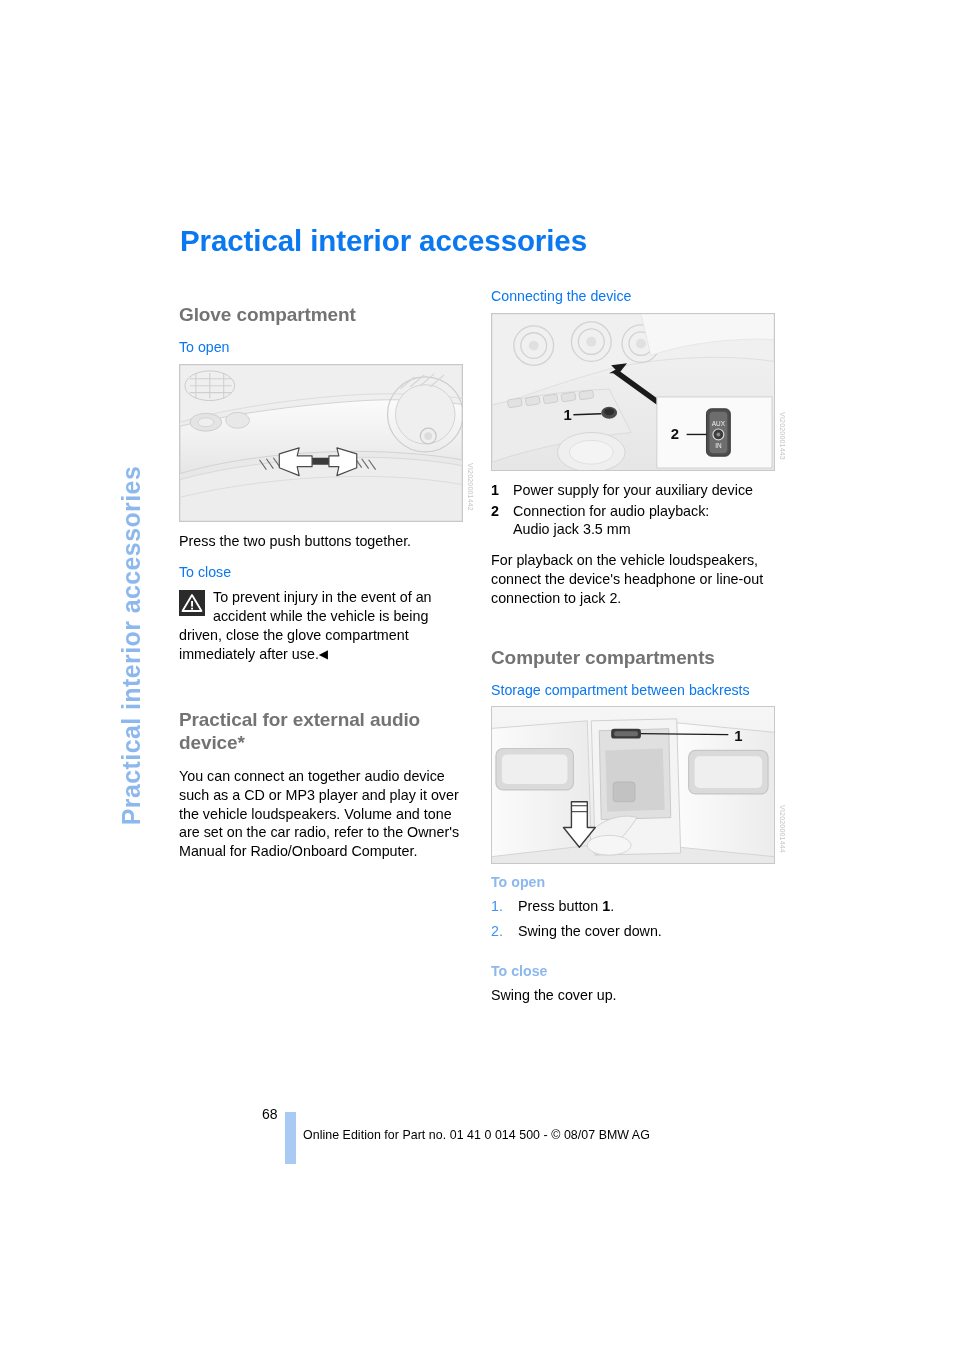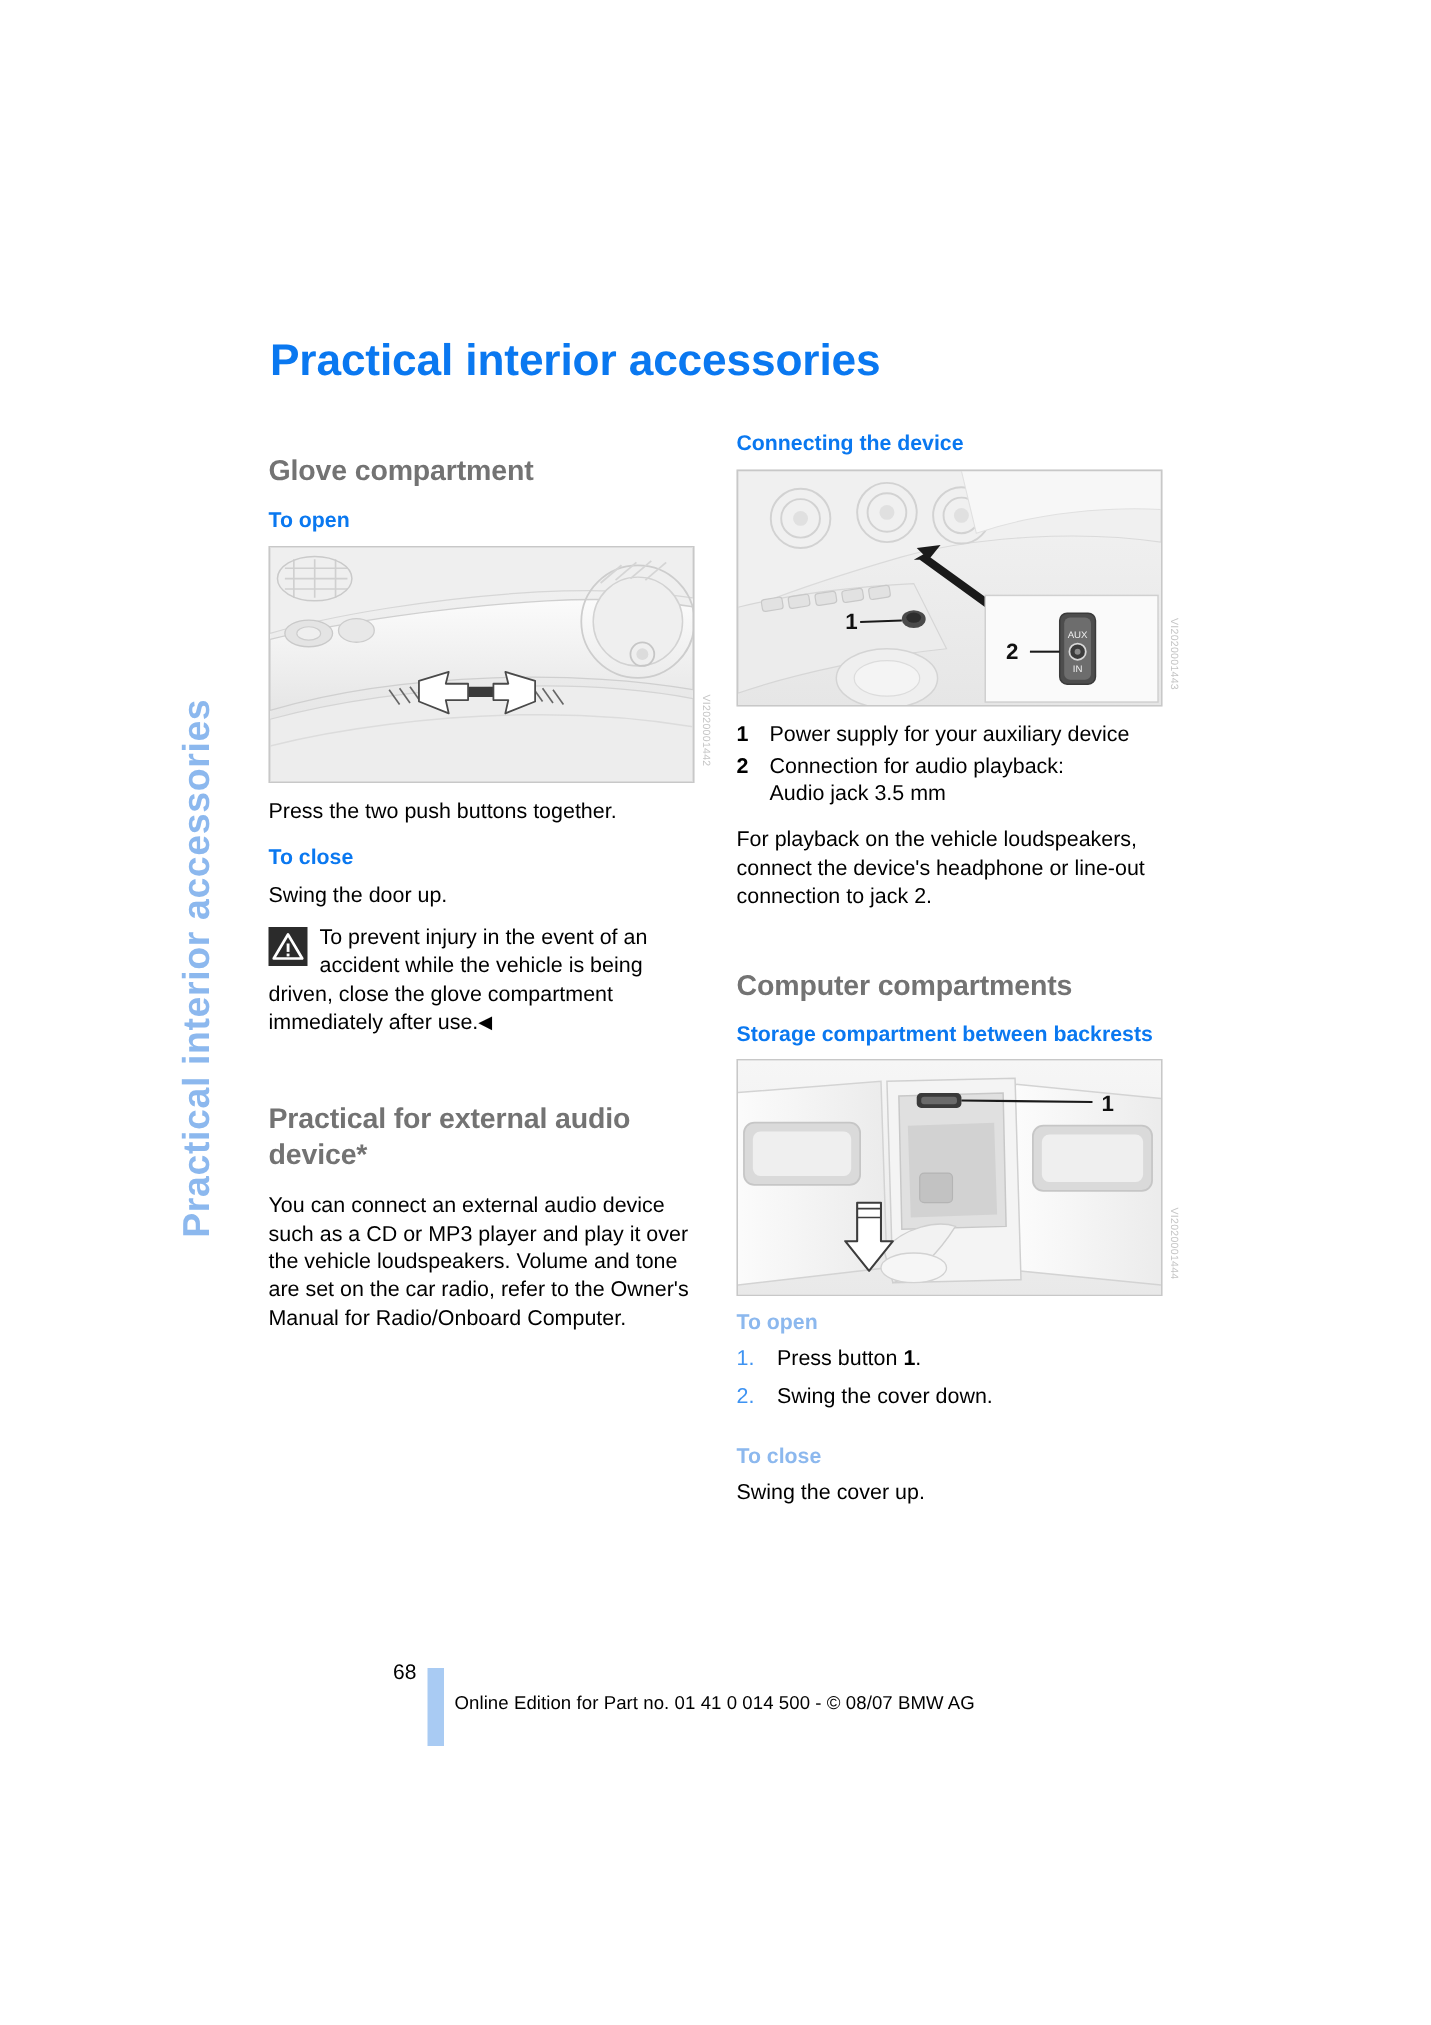--- a/index.html
+++ b/index.html
@@ -66,21 +66,21 @@
     margin: 15px 0 13px 0;
     font-size: 19px;
     font-weight: bold;
     color: #737373;
     line-height: 1.22;
     letter-spacing: -0.1px;
   }
   h3.sub {
     margin: 0 0 7px 0;
     font-size: 14.2px;
-    font-weight: bold;
+    font-weight: normal;
     color: #0a78f0;
     line-height: 1.25;
   }
   h3.sub-light {
     margin: 0 0 5px 0;
     font-size: 14.2px;
     font-weight: bold;
     color: #8cb8ee;
     line-height: 1.25;
   }
@@ -296,38 +296,37 @@
       </svg>
       <div class="figure-code">
           <span>VI2020001442</span>
         </div>
     </div>
 
     <p class="body">Press the two push buttons together.</p>
 
     <h3 class="sub">To close</h3>
 
-    <p class="body tight">Swing the door up.</p>
 
     <div class="note">
       <div class="note-icon">
         <svg width="22" height="20" viewBox="0 0 22 20">
           <path d="M11 2 L20.5 18 L1.5 18 Z" fill="none" stroke="#ffffff" stroke-width="1.8" stroke-linejoin="round"></path>
           <rect x="10.1" y="8" width="1.9" height="5.6" fill="#ffffff"></rect>
           <rect x="10.1" y="14.7" width="1.9" height="1.9" fill="#ffffff"></rect>
         </svg>
       </div>
       <span class="note-text">To prevent injury in the event of an accident while the vehicle is being driven, close the glove compartment immediately after use.</span><span class="endmark">◀</span>
     </div>
 
     <div class="spacer-md"></div>
 
     <h2 class="section">Practical for external audio device*</h2>
 
-    <p class="body">You can connect an external audio device such as a CD or MP3 player and play it over the vehicle loudspeakers. Volume and tone are set on the car radio, refer to the Owner's Manual for Radio/Onboard Computer.</p>
+    <p class="body">You can connect an together audio device such as a CD or MP3 player and play it over the vehicle loudspeakers. Volume and tone are set on the car radio, refer to the Owner's Manual for Radio/Onboard Computer.</p>
 
   </div>
 
   <div class="col col-right">
 
     <h3 class="sub">Connecting the device</h3>
 
     <div class="figure">
       <svg class="figure-img" viewBox="0 0 284 158" preserveAspectRatio="none">
         <defs>

